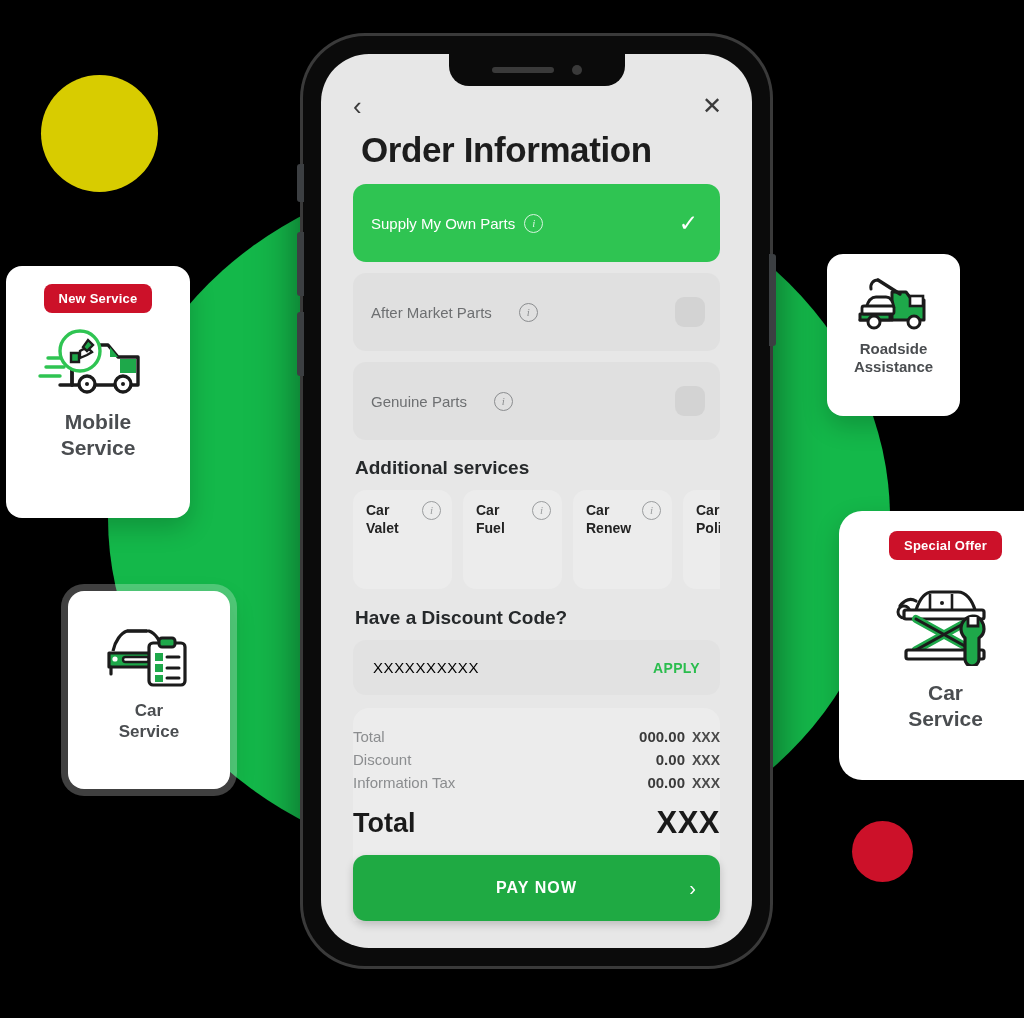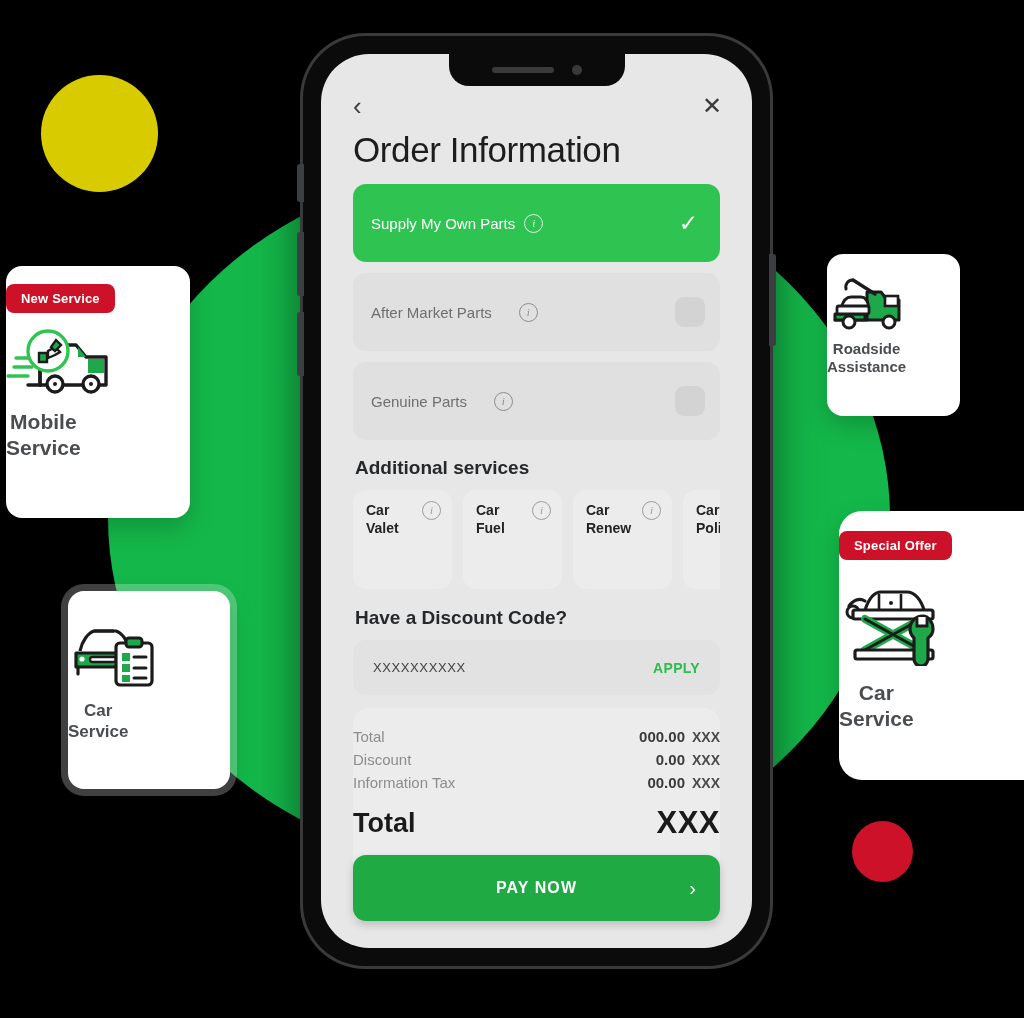--- a/index.html
+++ b/index.html
@@ -36,21 +36,21 @@
   .camera{width:10px;height:10px;border-radius:50%;background:#3a3a3a;}
 
   
   .topbar{position:absolute;top:40px;left:0;right:0;height:26px;}
   .back-ic{position:absolute;left:32px;top:0;font-size:26px;color:#3b3b3b;
            line-height:24px;font-weight:300;cursor:pointer;}
   .close-ic{position:absolute;right:30px;top:0;font-size:24px;color:#3b3b3b;
             line-height:24px;font-weight:400;cursor:pointer;}
 
   .content{position:absolute;top:76px;left:0;right:0;bottom:0;padding:0 32px;}
-  h1.title{margin:0 0 14px 0;font-size:35px;font-weight:normal;color:#1d1d1d;
+  h1.title{margin:0 0 14px 8px;font-size:35px;font-weight:bold;color:#1d1d1d;
            letter-spacing:-.4px;}
   .sec-label{font-size:18px;font-weight:bold;color:#26292b;margin:0 0 11px 2px;}
 
   .part-row{height:52px;border-radius:13px;display:flex;align-items:center;
             padding:13px 18px;margin-bottom:11px;position:relative;}
   .part-row.sel{background:#2fc452;}
   .part-row.unsel{background:#e0e0e0;gap:18px;}
   .part-name{font-size:15px;color:#fff;}
   .part-row.unsel .part-name{color:#6d6f71;}
   .info-ic{display:inline-flex;align-items:center;justify-content:center;
@@ -67,21 +67,21 @@
   .svc-strip{display:flex;gap:11px;overflow:hidden;}
   .svc-card{flex:0 0 auto;width:99px;height:99px;background:#ececec;
             border-radius:13px;padding:12px 12px 0 13px;box-sizing:border-box;
             position:relative;}
   .svc-txt{font-size:14px;font-weight:bold;color:#232323;line-height:1.25;}
   .svc-card .info-ic{position:absolute;right:11px;top:11px;color:#9a9c9e;margin:0;}
 
   .sec-label3{font-size:19px;font-weight:bold;color:#26292b;margin:18px 0 11px 2px;}
   .disc-box{height:55px;background:#e2e2e2;border-radius:13px;display:flex;
             align-items:center;justify-content:space-between;padding:0 20px;}
-  .disc-ph{font-size:13px;color:#404040;letter-spacing:.6px;}
+  .disc-ph{font-size:15px;color:#000000;letter-spacing:.6px;}
   .apply{font-size:14px;font-weight:bold;color:#2bbd4e;letter-spacing:.3px;cursor:pointer;}
 
   .totals-card{margin-top:13px;background:#ececec;border-radius:16px 16px 0 0;
                padding:20px 0 0 0;}
   .trow{display:flex;justify-content:space-between;align-items:baseline;
         font-size:15px;margin-bottom:6px;}
   .tlab{color:#8b8d8f;}
   .tval{color:#3a3a3a;font-weight:bold;}
   .tcur{color:#4a4a4a;font-weight:bold;margin-left:7px;font-size:14px;}
   .grand{display:flex;justify-content:space-between;align-items:center;margin-top:14px;}
@@ -89,21 +89,21 @@
   .grand-v{font-size:31px;font-weight:bold;color:#1a1a1a;letter-spacing:.5px;}
   .pay-btn{margin-top:14px;height:66px;background:#1faa43;border-radius:13px;
            display:flex;align-items:center;justify-content:center;position:relative;
            cursor:pointer;box-shadow:0 4px 9px rgba(0,0,0,.18);}
   .pay-txt{color:#fff;font-size:16px;font-weight:bold;letter-spacing:1.1px;}
   .pay-ch{position:absolute;right:24px;color:#fff;font-size:20px;}
 
   
   .fcard{position:absolute;background:#fff;border-radius:16px;
          box-shadow:0 10px 26px rgba(0,0,0,.20);display:flex;flex-direction:column;
-         align-items:flex-start;}
+         align-items:center;}
   .badge{background:#cc1129;color:#fff;font-size:13px;font-weight:bold;
          border-radius:8px;padding:7px 15px;letter-spacing:.2px;}
   .fname{font-size:21px;font-weight:bold;color:#4a4d50;text-align:center;
          line-height:1.22;}
   .fname.sm{font-size:15px;}
   .ficon{display:flex;align-items:center;justify-content:center;}
 
   #card-mobile{left:6px;top:266px;width:184px;height:234px;padding-top:18px;}
   #card-renewal{left:68px;top:591px;width:162px;height:178px;padding-top:20px;
                 box-shadow:0 0 0 7px rgba(255,255,255,.25), 0 10px 26px rgba(0,0,0,.18);}

